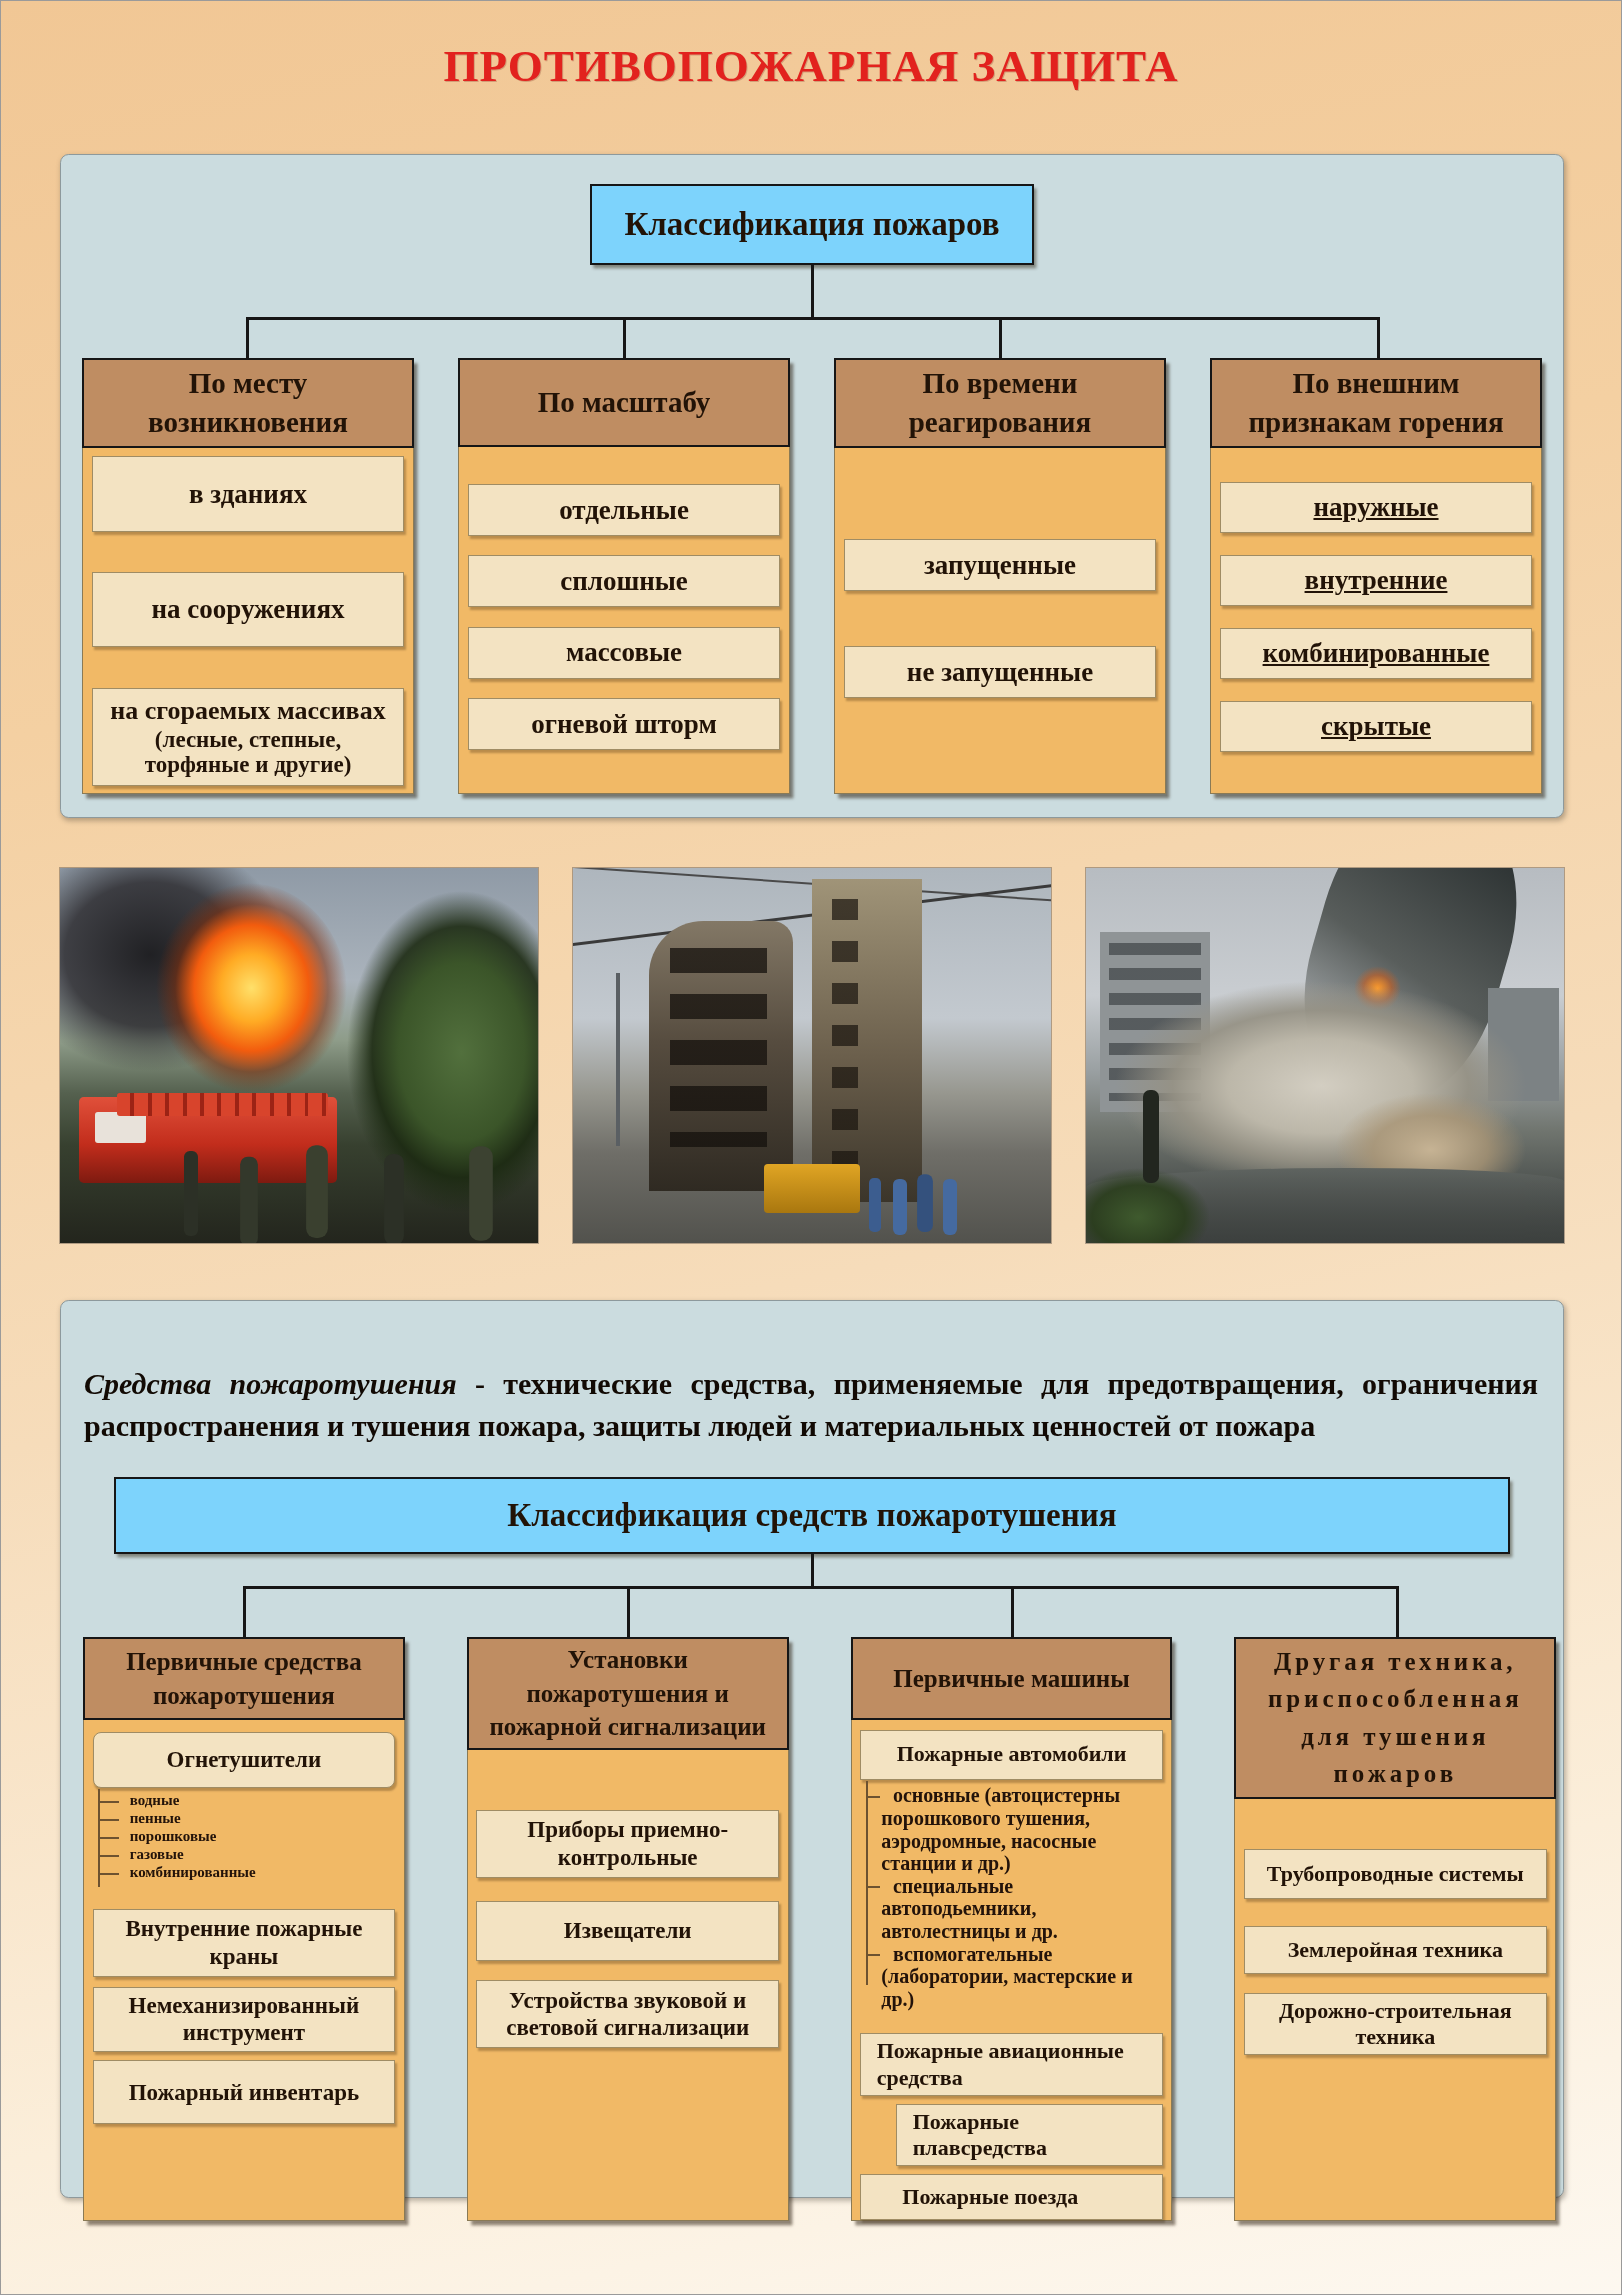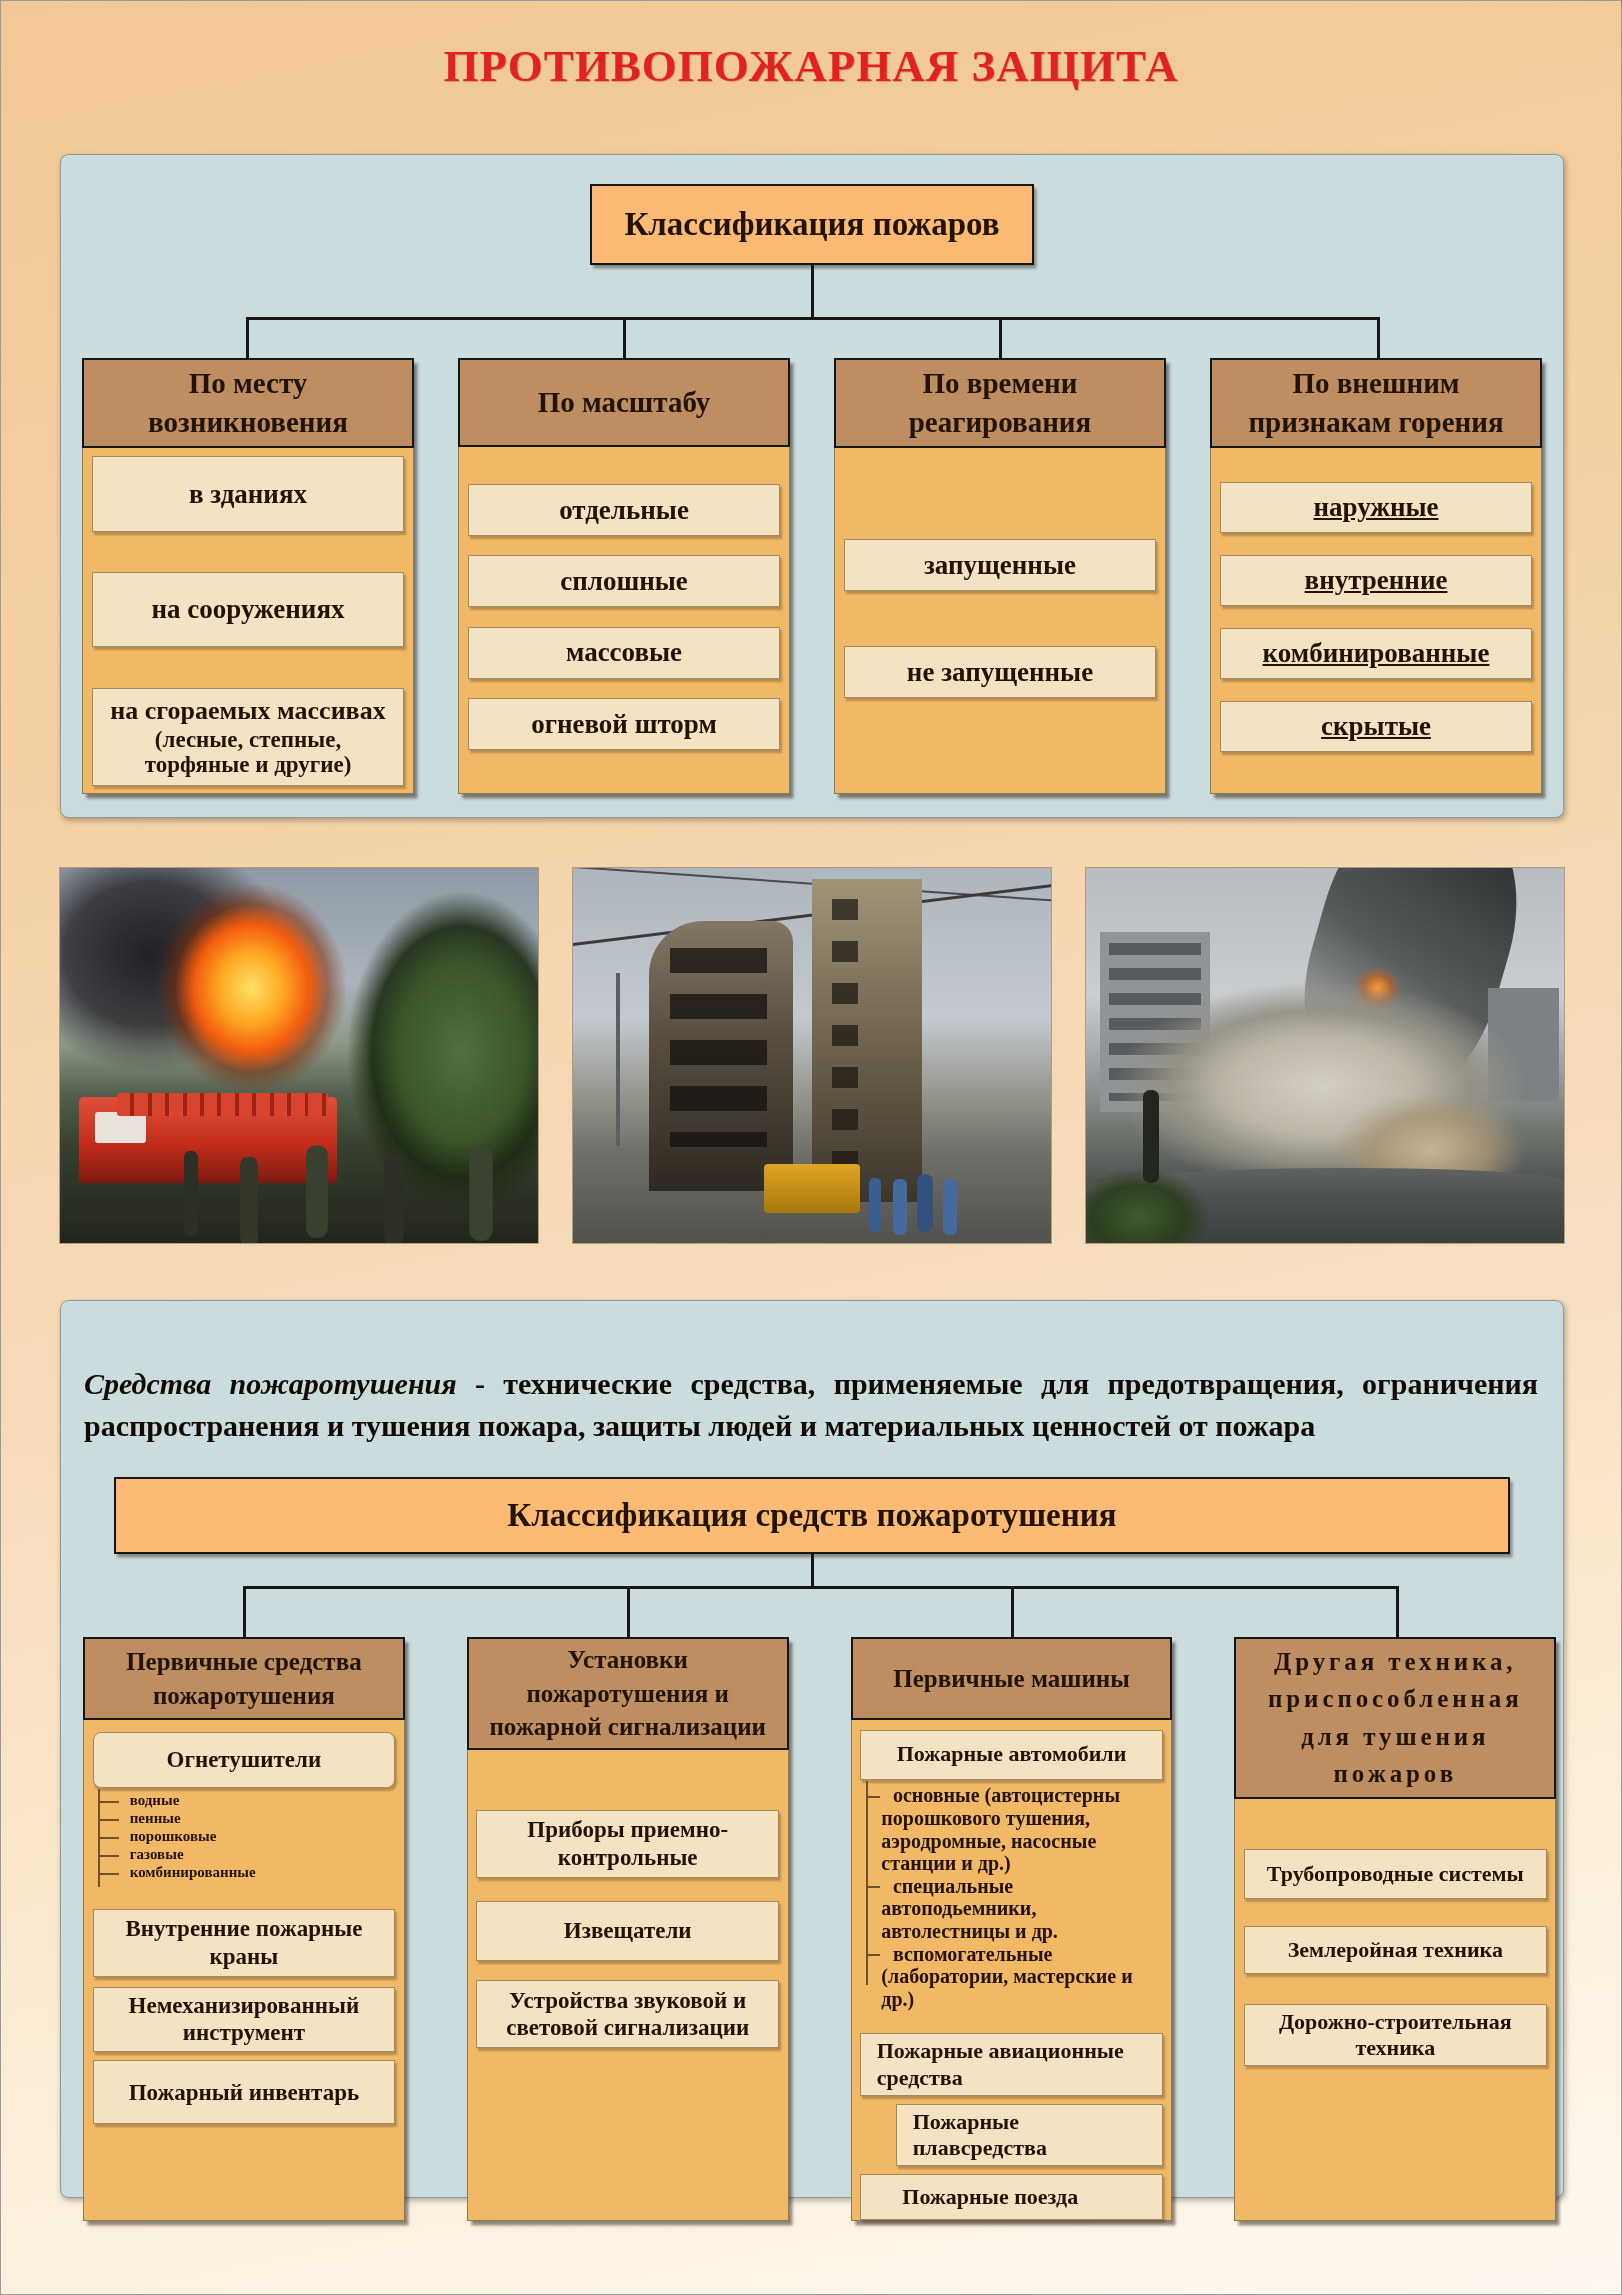--- a/index.html
+++ b/index.html
@@ -18,21 +18,21 @@
     position:absolute;left:59px;width:1504px;box-sizing:border-box;
     background:#cbdcdf;border:1px solid #8d999c;border-radius:8.7px;
     box-shadow:1.9px 2.9px 5.8px rgba(70,60,50,.35);
   }
   .panel1{top:153px;height:664px;}
   .panel2{top:1299px;height:898px;}
 
   
   .root-box{
     box-sizing:border-box;display:flex;align-items:center;justify-content:center;
-    background:#fdba74;border:2.9px solid #161616;text-align:center;font-weight:bold;
+    background:#7dd3fc;border:2.9px solid #161616;text-align:center;font-weight:bold;
     box-shadow:2.9px 3.9px 2.9px rgba(40,28,8,.45);
   }
   .root1{width:444px;height:81px;margin:29px auto 0;font-size:33px;}
   .root2{width:1396px;height:77px;margin:23px auto 0;font-size:33px;}
 
   
   .connect{position:relative;}
   .connect1{height:93px;}
   .connect2{height:83px;}
   .ln{position:absolute;background:#161616;}
@@ -99,21 +99,21 @@
   .w2 div.item2:nth-of-type(2){margin-top:23px;min-height:60px;text-align:center;}
   .w2 div.item2:nth-of-type(3){margin-top:19.3px;min-height:68px;}
   .w3 .item2{font-size:22px;}
   .w3 div.item2:nth-of-type(1){margin-top:9.7px;min-height:50px;}
   .w3 div.item2:nth-of-type(2){margin-top:23px;min-height:60px;align-items:flex-start;text-align:left;padding-left:15.4px;}
   .w3 div.item2:nth-of-type(3){margin-top:7.7px;min-height:48px;align-items:flex-start;text-align:left;padding-left:15.4px;margin-left:36px;}
   .w3 div.item2:nth-of-type(4){margin-top:7.7px;min-height:46px;align-items:flex-start;text-align:left;padding-left:41px;}
   .w4 .item2{font-size:22px;}
   .w4 div.item2:nth-of-type(1){margin-top:50px;min-height:50px;}
   .w4 div.item2:nth-of-type(2){margin-top:27px;min-height:48px;}
-  .w4 div.item2:nth-of-type(3){margin-top:30px;min-height:62px;}
+  .w4 div.item2:nth-of-type(3){margin-top:19px;min-height:62px;}
 
   
   .branch{list-style:none;margin:4.8px 0 0;padding:0;position:relative;}
   .branch::before{content:"";position:absolute;left:5.8px;top:-3.9px;width:1.9px;background:#6d5230;}
   .branch li{position:relative;font-weight:bold;color:#23130a;}
   .branch li::before{content:"";position:absolute;left:5.8px;top:0.58em;height:1.9px;background:#6d5230;}
   .b-ext{min-height:108px;}
   .b-ext::before{bottom:13.5px;}
   .b-ext li{padding-left:37px;font-size:15px;line-height:1.07;margin-bottom:1.9px;}
   .b-ext li::before{width:21px;}

